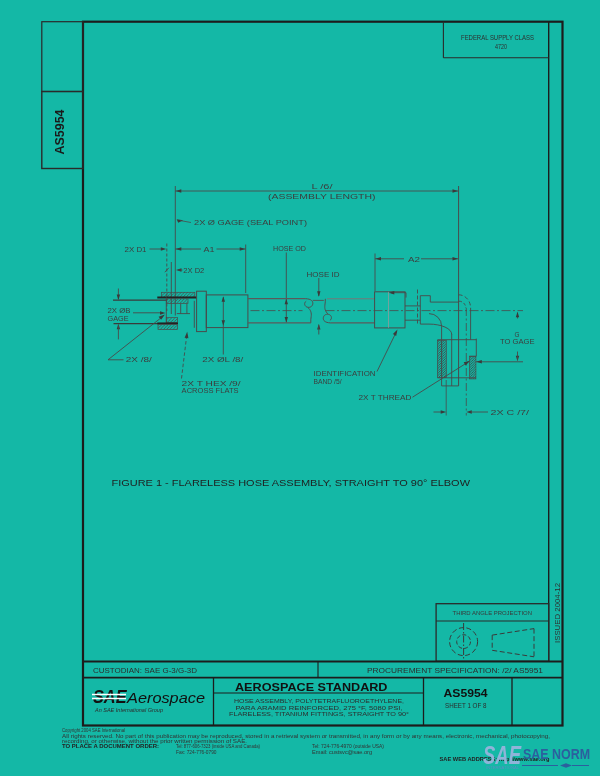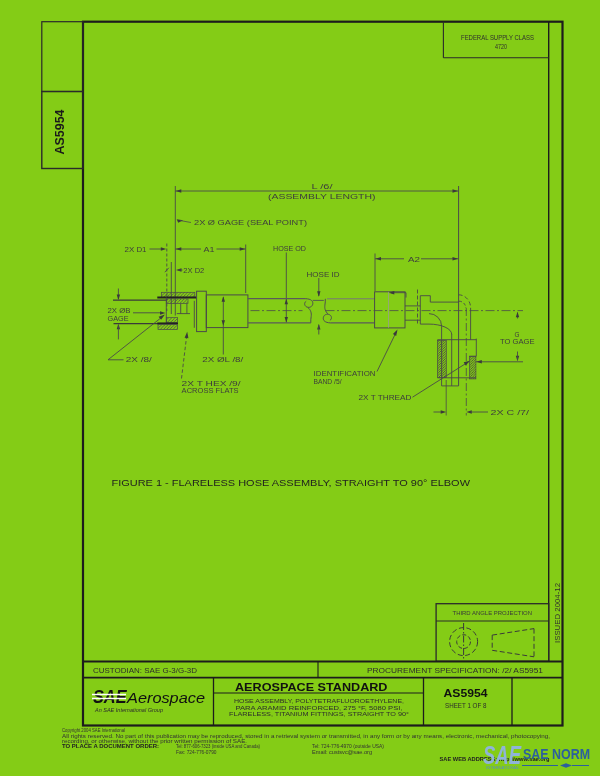--- a/index.html
+++ b/index.html
@@ -1,16 +1,16 @@
 <!DOCTYPE html>
 <html><head>
 <meta charset="utf-8">
 <style>
 html,body{margin:0;padding:0;background:#ffffff;}
-#page{position:relative;width:600px;height:776px;background:#84cc16;overflow:hidden;
+#page{position:relative;width:600px;height:776px;background:#14b8a6;overflow:hidden;
 font-family:"Liberation Sans",sans-serif;}
 svg text{font-family:"Liberation Sans",sans-serif;}
 #page svg{filter:blur(0.28px);}
 </style>
 </head>
 <body>
 <div id="page">
 <svg width="600" height="776" viewBox="0 0 600 776">
 <defs>
 <pattern id="hatch" patternUnits="userSpaceOnUse" width="3.2" height="3.2" patternTransform="rotate(0)">

